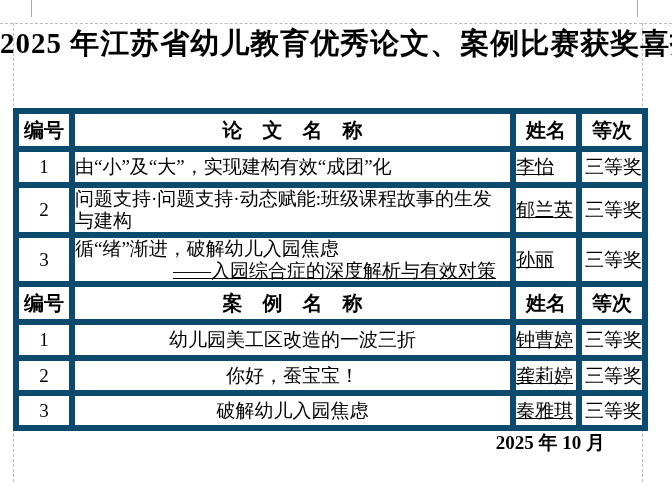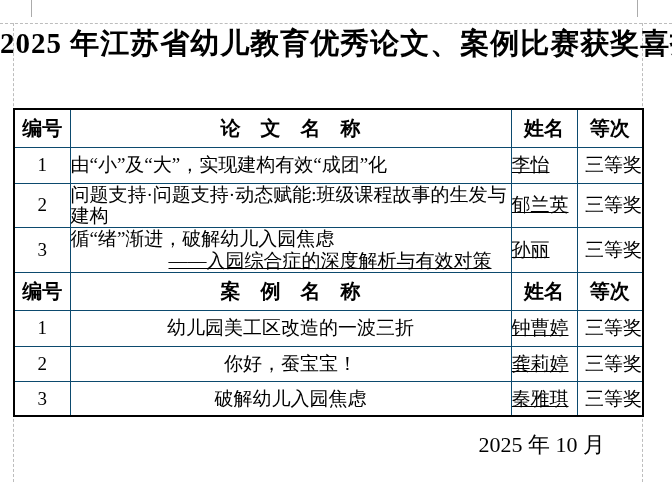--- a/index.html
+++ b/index.html
@@ -33,21 +33,21 @@
   
   table.awards{
     position:absolute;
     left:13px;top:108px;
     width:629px;
     border-collapse:collapse;
     table-layout:fixed;
   }
   table.awards{border:2px solid #000;}
   table.awards td{
-    border:1px solid #0c4a6e;
+    border:6px solid #0c4a6e;
     padding:0;
     vertical-align:middle;
     font-size:19px;
     line-height:1.15;
     overflow:hidden;
   }
   tr.hdr{height:38px;}
   tr.row36{height:36px;}
   tr.row44{height:44px;}
   tr.row35{height:35px;}
@@ -57,22 +57,22 @@
   td.c-title-center{text-align:center;padding-left:3px;padding-right:3px;margin-top:16px;}
   td.c-name{text-align:left;padding-left:5px;text-decoration:underline;}
   td.c-award{text-align:right;}
   .line2-indent{margin-left:98px;text-decoration:underline;}
 
   
   .doc-date{
     position:absolute;
     top:430px;
     right:67px;
-    font-size:22px;
-    font-weight:normal;
+    font-size:19px;
+    font-weight:bold;
     white-space:nowrap;
   }
 </style>
 </head>
 <body>
 
 <div class="guide guide-h"></div>
 <div class="guide guide-v-left"></div>
 <div class="guide guide-v-right"></div>
 <div class="guide cropmark-left"></div>

